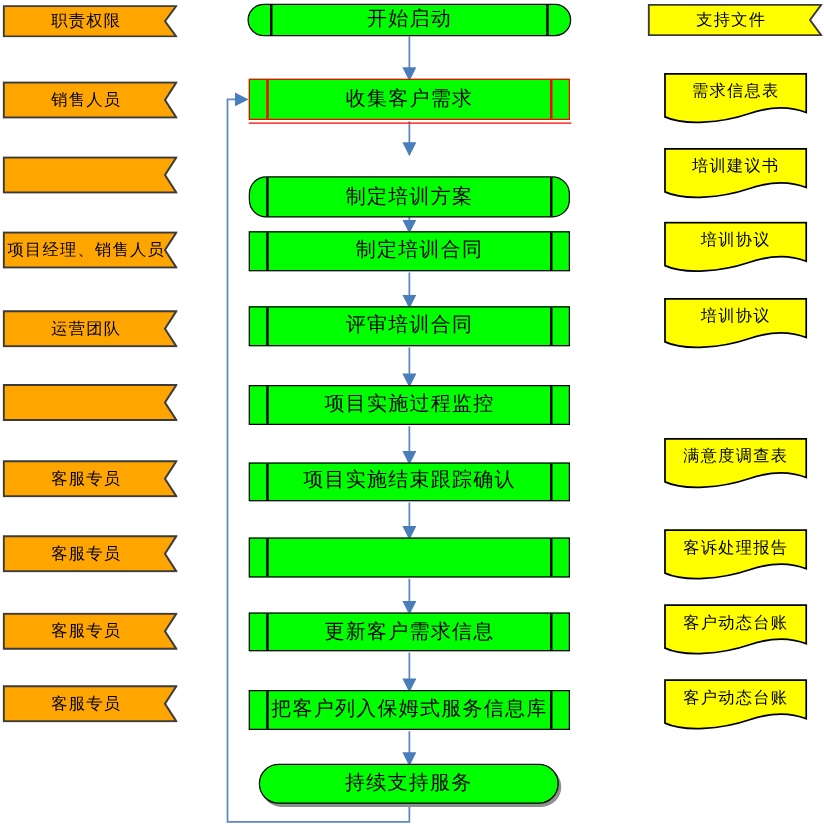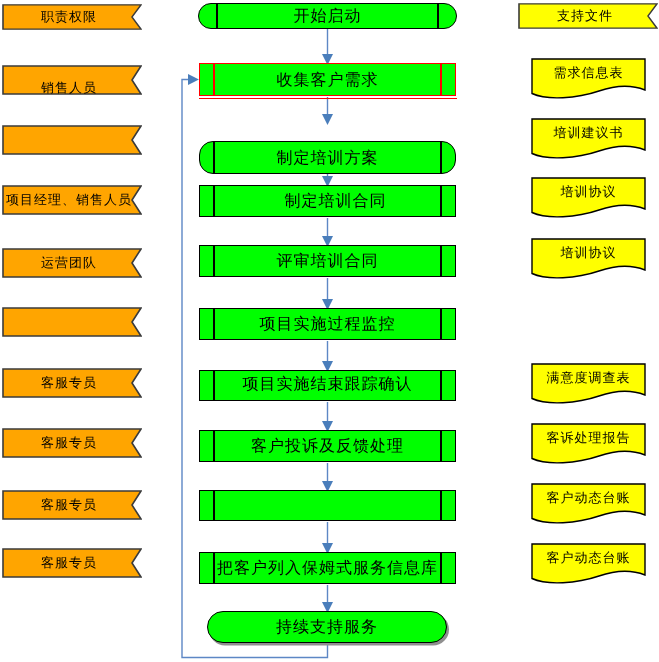--- a/index.html
+++ b/index.html
@@ -62,21 +62,21 @@
       <path d="M327.5,643 V657.5 H182 V79.5 H190" marker-end="url(#ah)"></path>
     </g>
   </svg>
 
   <div class="shape banner" style="top:4px;height:26px;">
     <svg class="bg" viewBox="0 0 140 30" preserveAspectRatio="none">
         <polygon points="1,1 139,1 130,15 139,29 1,29" fill="#FFA500" stroke="#3b3b3b" stroke-width="1.6"></polygon>
       </svg>
     <span class="lbl">职责权限</span>
   </div>
-  <div class="shape banner" style="top:65px;align-items:flex-end;">
+  <div class="shape banner" style="top:65px;">
     <svg class="bg" viewBox="0 0 140 30" preserveAspectRatio="none">
         <polygon points="1,1 139,1 130,15 139,29 1,29" fill="#FFA500" stroke="#3b3b3b" stroke-width="1.6"></polygon>
       </svg>
     <span class="lbl">销售人员</span>
   </div>
   <div class="shape banner" style="top:125px;">
     <svg class="bg" viewBox="0 0 140 30" preserveAspectRatio="none">
         <polygon points="1,1 139,1 130,15 139,29 1,29" fill="#FFA500" stroke="#3b3b3b" stroke-width="1.6"></polygon>
       </svg>
   </div>
@@ -161,26 +161,26 @@
 
   <div class="shape step" style="top:370px;height:31px;font-family:Liberation Mono, monospace;">
     <div class="bar l"></div>
     <div class="bar r"></div>
     <span class="lbl">项目实施结束跟踪确认</span>
   </div>
 
   <div class="shape step" style="top:430px;height:32px;">
     <div class="bar l"></div>
     <div class="bar r"></div>
-    <span class="lbl">客户投诉及反馈处理</span>
   </div>
 
   <div class="shape step" style="top:490px;height:31px;">
     <div class="bar l"></div>
     <div class="bar r"></div>
+    <span class="lbl">更新客户需求信息</span>
   </div>
 
   <div class="shape step" style="top:552px;height:32px;">
     <div class="bar l"></div>
     <div class="bar r"></div>
     <span class="lbl">把客户列入保姆式服务信息库</span>
   </div>
 
   <div class="shape step stadium shadow" style="top:611px;left:207px;width:240px;height:32px;">
     <span class="lbl">持续支持服务</span>
@@ -210,21 +210,21 @@
         <path d="M1,1 L114,1 L114,32 C100,26.5 84,27.5 68,33 C46,40.5 16,42.5 1,35.5 Z" fill="#FFFF00" stroke="#000" stroke-width="1.4"></path>
       </svg>
     <span class="lbl">培训协议</span>
   </div>
   <div class="shape doc" style="top:238px;">
     <svg class="bg" viewBox="0 0 115 43" preserveAspectRatio="none">
         <path d="M1,1 L114,1 L114,32 C100,26.5 84,27.5 68,33 C46,40.5 16,42.5 1,35.5 Z" fill="#FFFF00" stroke="#000" stroke-width="1.4"></path>
       </svg>
     <span class="lbl">培训协议</span>
   </div>
-  <div class="shape doc" style="top:363px;">
+  <div class="shape doc" style="top:350px;">
     <svg class="bg" viewBox="0 0 115 43" preserveAspectRatio="none">
         <path d="M1,1 L114,1 L114,32 C100,26.5 84,27.5 68,33 C46,40.5 16,42.5 1,35.5 Z" fill="#FFFF00" stroke="#000" stroke-width="1.4"></path>
       </svg>
     <span class="lbl">满意度调查表</span>
   </div>
   <div class="shape doc" style="top:423px;">
     <svg class="bg" viewBox="0 0 115 43" preserveAspectRatio="none">
         <path d="M1,1 L114,1 L114,32 C100,26.5 84,27.5 68,33 C46,40.5 16,42.5 1,35.5 Z" fill="#FFFF00" stroke="#000" stroke-width="1.4"></path>
       </svg>
     <span class="lbl">客诉处理报告</span>

